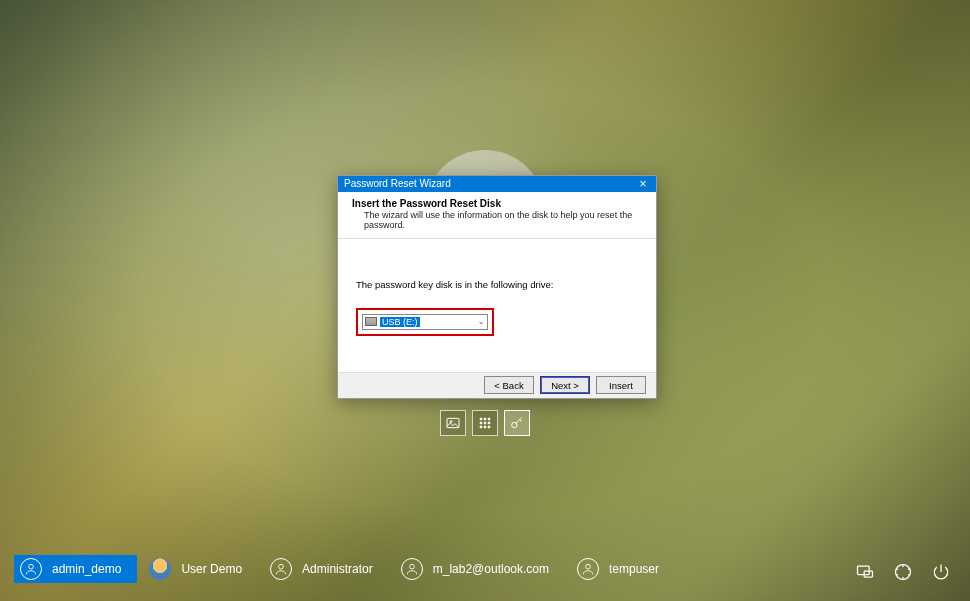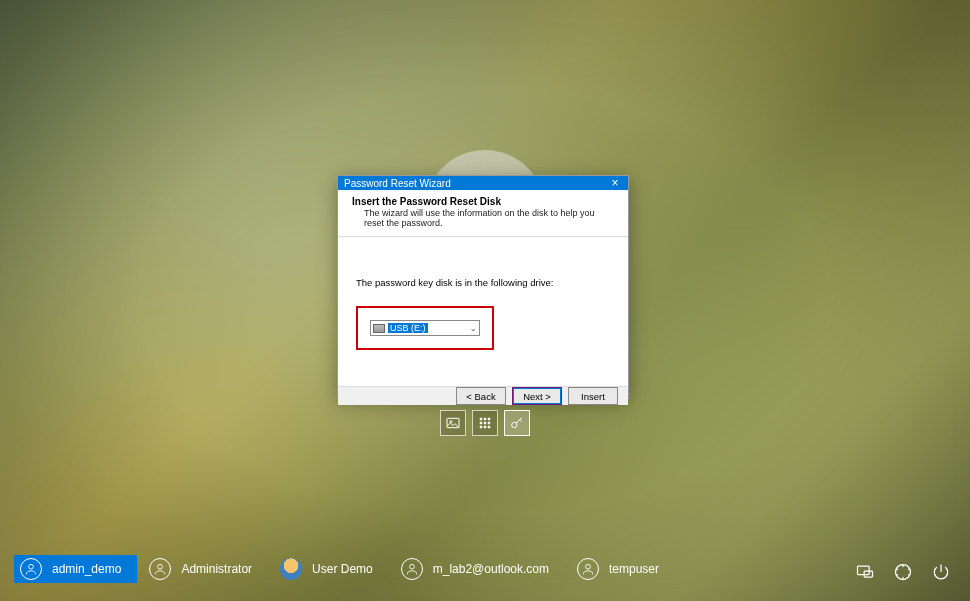--- a/index.html
+++ b/index.html
@@ -31,21 +31,21 @@
   transform: translateX(-50%);
   width: 120px; height: 120px;
   border-radius: 50%;
   background: rgba(230,230,230,0.5);
 }
 
 
 .dialog {
   position: absolute;
   left: 337px; top: 175px;
-  width: 292px; height: 224px;
+  width: 320px; height: 224px;
   background: #fff;
   border: 1px solid #999;
   box-shadow: 0 4px 18px rgba(0,0,0,0.35);
   display: flex; flex-direction: column;
   font-size: 10px;
   color: #000;
 }
 .titlebar {
   height: 18px;
   background: #0078d7;
@@ -67,21 +67,21 @@
 }
 .dialog-header .h1 { font-weight: bold; font-size: 10px; }
 .dialog-header .h2 { font-size: 9px; padding-left: 12px; margin-top: 1px; color: #222; }
 .dialog-body {
   flex: 1;
   padding: 40px 18px 0 18px;
 }
 .dialog-body .prompt { font-size: 9.5px; margin-bottom: 4px; }
 .drive-select-wrap {
   border: 2px solid #c00;
-  padding: 12px;
+  padding: 4px;
   width: 138px;
   margin-top: 18px;
 }
 .drive-select {
   width: 100%;
   height: 16px;
   border: 1px solid #888;
   display: flex; align-items: center;
   padding: 0 2px;
   background: #fff;
@@ -252,31 +252,31 @@
   <div class="user-item selected">
     <span class="user-avatar">
       <svg viewBox="0 0 24 24">
           <circle cx="12" cy="8" r="4"></circle>
           <path d="M4 21c0-4 4-6 8-6s8 2 8 6"></path>
         </svg>
     </span>
     <span>admin_demo</span>
   </div>
   <div class="user-item">
+    <span class="user-avatar demo"></span>
+    <span>User Demo</span>
+  </div>
+  <div class="user-item">
     <span class="user-avatar">
       <svg viewBox="0 0 24 24">
           <circle cx="12" cy="8" r="4"></circle>
           <path d="M4 21c0-4 4-6 8-6s8 2 8 6"></path>
         </svg>
     </span>
     <span>Administrator</span>
-  </div>
-  <div class="user-item">
-    <span class="user-avatar demo"></span>
-    <span>User Demo</span>
   </div>
   <div class="user-item">
     <span class="user-avatar">
       <svg viewBox="0 0 24 24">
           <circle cx="12" cy="8" r="4"></circle>
           <path d="M4 21c0-4 4-6 8-6s8 2 8 6"></path>
         </svg>
     </span>
     <span>m_lab2@outlook.com</span>
   </div>

